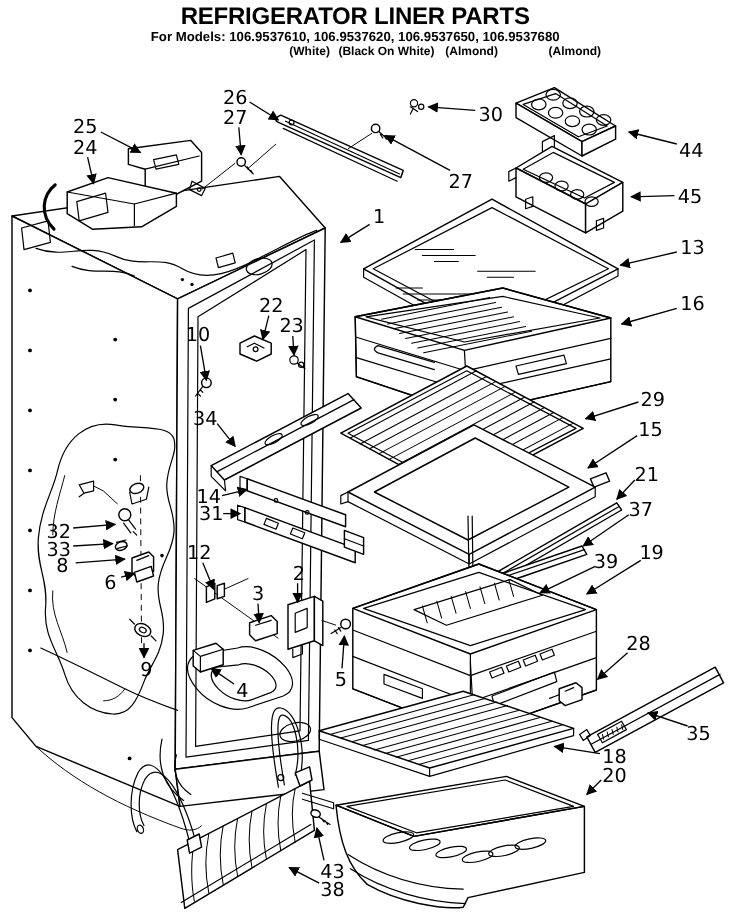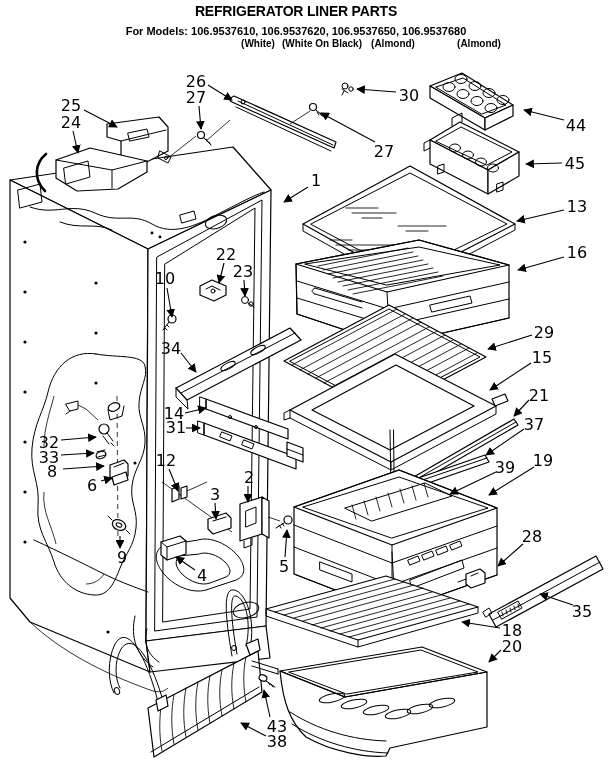--- a/index.html
+++ b/index.html
@@ -1,20 +1,20 @@
 <!DOCTYPE html>
 <html><head>
 <meta charset="utf-8">
 <style>
   html,body{margin:0;padding:0;background:#fff;}
   .page{position:relative;width:608px;height:768px;background:#fff;overflow:hidden;
         font-family:"Liberation Sans",sans-serif;color:#000;}
   .hdr{position:absolute;left:0;top:0;width:608px;text-align:center;}
   .hdr-title{position:absolute;left:0;top:3px;width:592px;text-align:center;
-             font-size:14px;font-weight:bold;letter-spacing:-0.2px;}
+             font-size:20px;font-weight:bold;letter-spacing:-0.2px;}
   .hdr-models{position:absolute;left:0;top:25px;width:592px;text-align:center;
               font-size:11px;font-weight:bold;}
   .hdr-color{position:absolute;top:38px;font-size:10px;font-weight:bold;transform:translateX(-50%);white-space:nowrap;margin-left:44px;}
   svg{position:absolute;left:0;top:0;}
   .callout-num{font-family:"DejaVu Sans",sans-serif;font-size:16px;fill:#000;text-anchor:middle;}
   .leader{stroke:#000;stroke-width:1.1;fill:none;}
   .ink{stroke:#000;fill:none;stroke-width:1.2;stroke-linejoin:round;stroke-linecap:round;}
   .inkw{stroke:#000;fill:#fff;stroke-width:1.2;stroke-linejoin:round;stroke-linecap:round;}
   .det{stroke:#000;fill:none;stroke-width:1;stroke-linejoin:round;stroke-linecap:round;}
   .hatch{stroke:#000;fill:none;stroke-width:0.85;stroke-linecap:round;}
@@ -22,21 +22,21 @@
   .dot{fill:#000;stroke:none;}
 </style>
 </head>
 <body>
 
 <div class="page">
   <div class="hdr">
     <div class="hdr-title">REFRIGERATOR LINER PARTS</div>
     <div class="hdr-models">For Models: 106.9537610, 106.9537620, 106.9537650, 106.9537680</div>
     <span class="hdr-color" style="left:214px">(White)</span>
-    <span class="hdr-color" style="left:278px">(White On Black)</span>
+    <span class="hdr-color" style="left:278px">(Black On White)</span>
     <span class="hdr-color" style="left:349px">(Almond)</span>
     <span class="hdr-color" style="left:435px">(Almond)</span>
   </div>
 
   <svg id="diagram-svg" width="608" height="768" viewBox="0 0 608 768">
     <defs>
       <marker id="ah" viewBox="0 0 10 10" refX="9" refY="5" markerWidth="8" markerHeight="8" orient="auto-start-reverse">
         <path d="M0,0 L10,5 L0,10 Z" fill="#000"></path>
       </marker>
     </defs>

